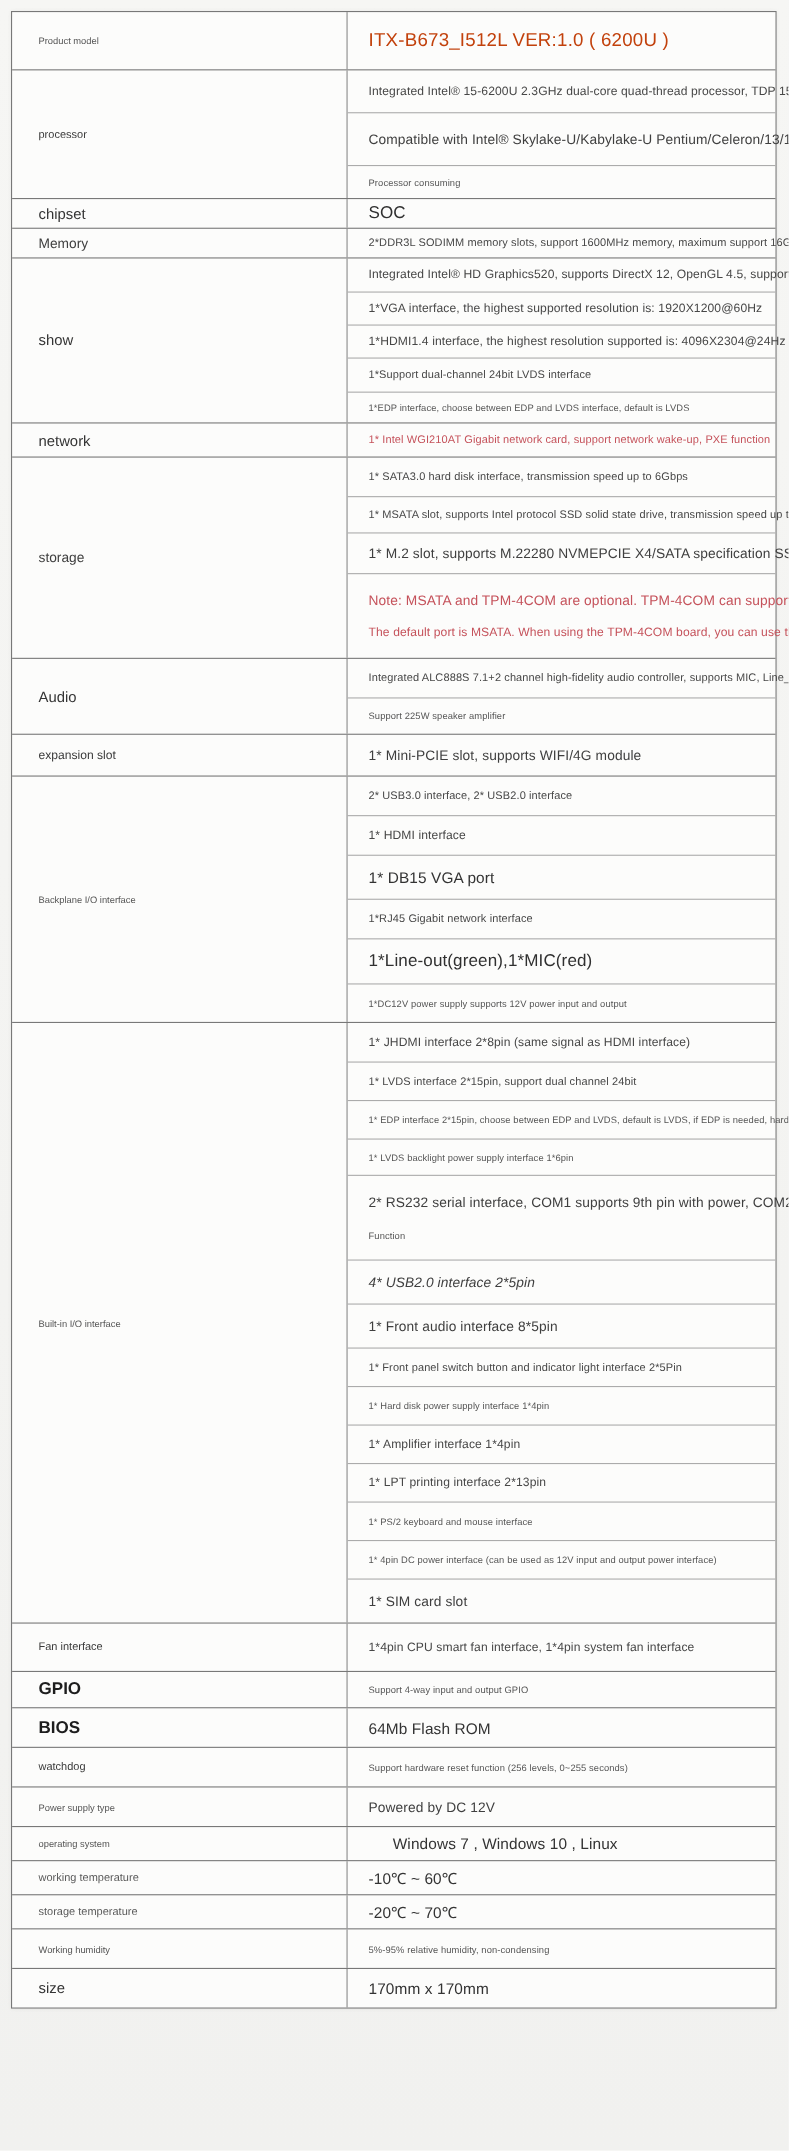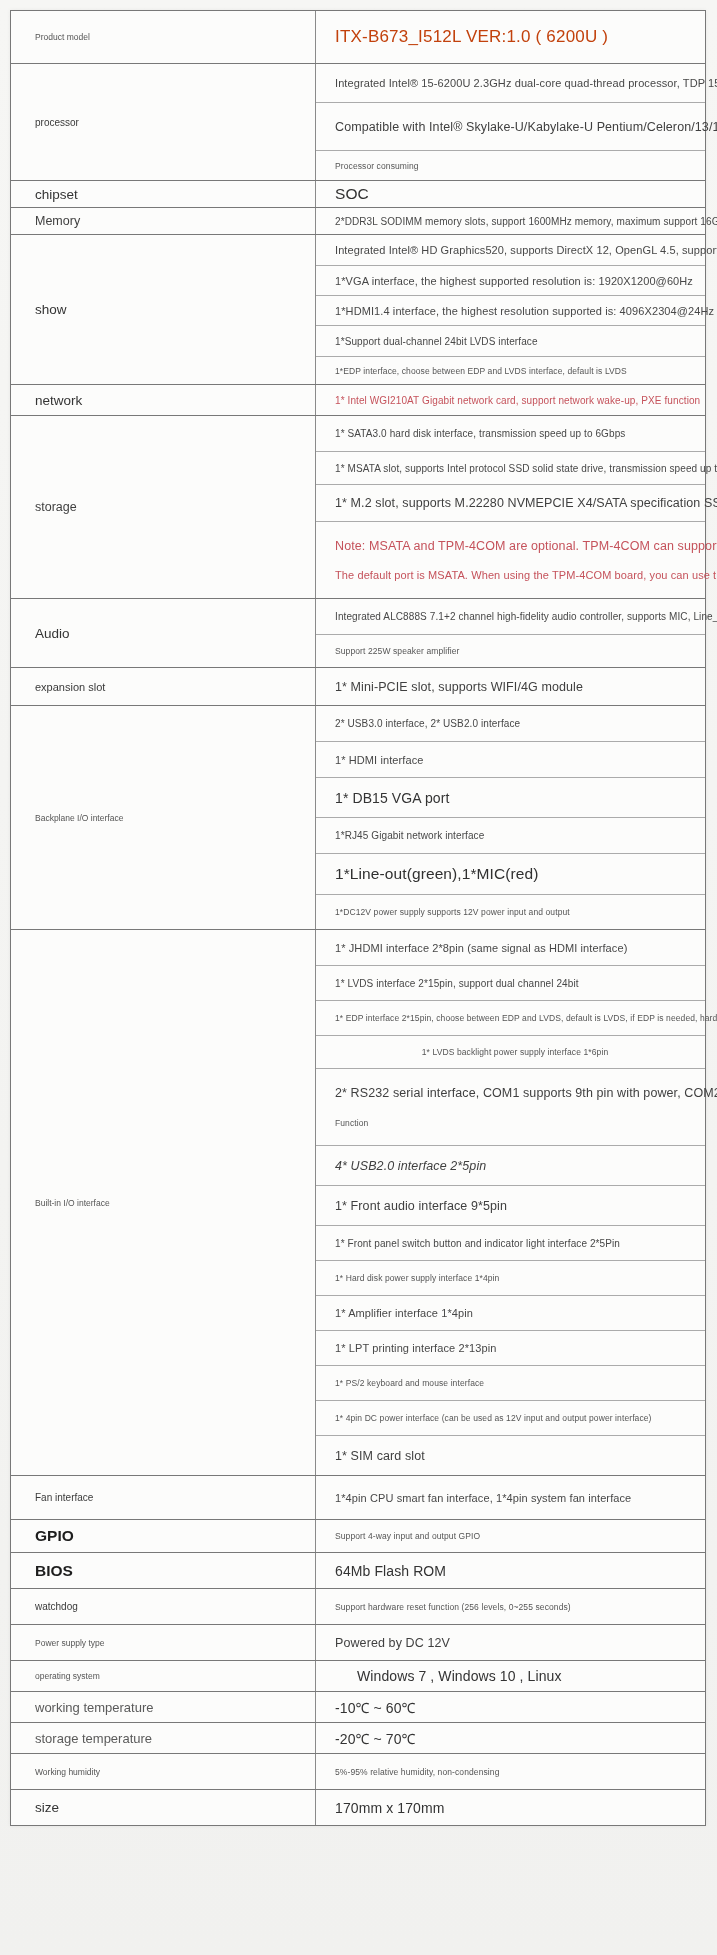--- a/index.html
+++ b/index.html
@@ -34,21 +34,21 @@
     display:flex; flex-direction:column; justify-content:center;
     padding-left:19px; padding-right:10px;
     border-top:1px solid #ababab;
   }
   .rows .row:first-child { border-top:none; }
   .row.gap { justify-content:space-evenly; }
   .line { color:#474747; letter-spacing:0.1px; white-space:nowrap; }
   .line.indent { padding-left:22px; }
 
   
-  .t0 { font-size:13px;  color:#5a5a5a; }
+  .t0 { font-size:10px;  color:#5a5a5a; }
   .t1 { font-size:8.5px;  color:#555555; }
   .t2 { font-size:10px; }
   .t3 { font-size:11px; }
   .t4 { font-size:12.5px; color:#3f3f3f; }
   .t5 { font-size:14px;  color:#333333; }
   .t6 { font-size:15.5px; color:#303030; }
   .t7 { font-size:17px; font-weight:400; color:#c2410c; letter-spacing:0.2px; }
   .lg { font-size:13.5px; color:#343434; }
   .bold { font-weight:700; color:#1d1d1d; }
   .red { color:var(--red-color,#c5525b); }
@@ -189,32 +189,32 @@
         <div class="rows">
           <div class="row" style="height: 35px;">
             <div class="line t3">1* JHDMI interface 2*8pin (same signal as HDMI interface)</div>
           </div>
           <div class="row" style="height: 35px;">
             <div class="line t2">1* LVDS interface 2*15pin, support dual channel 24bit</div>
           </div>
           <div class="row" style="height: 35px;">
             <div class="line t1">1* EDP interface 2*15pin, choose between EDP and LVDS, default is LVDS, if EDP is needed, hardware needs to be changed</div>
           </div>
-          <div class="row" style="height: 33px; text-align: center;">
+          <div class="row" style="height: 33px;">
             <div class="line t1">1* LVDS backlight power supply interface 1*6pin</div>
           </div>
           <div class="row gap" style="height: 77px;">
             <div class="line t4">2* RS232 serial interface, COM1 supports 9th pin with power, COM2 supports RS485/422</div>
             <div class="line t1">Function</div>
           </div>
           <div class="row" style="height: 40px; font-style: italic;">
             <div class="line t4">4* USB2.0 interface 2*5pin</div>
           </div>
           <div class="row" style="height: 40px;">
-            <div class="line t4">1* Front audio interface 9*5pin</div>
+            <div class="line t4">1* Front audio interface 8*5pin</div>
           </div>
           <div class="row" style="height: 35px;">
             <div class="line t2">1* Front panel switch button and indicator light interface 2*5Pin</div>
           </div>
           <div class="row" style="height: 35px;">
             <div class="line t1">1* Hard disk power supply interface 1*4pin</div>
           </div>
           <div class="row" style="height: 35px;">
             <div class="line t3">1* Amplifier interface 1*4pin</div>
           </div>

